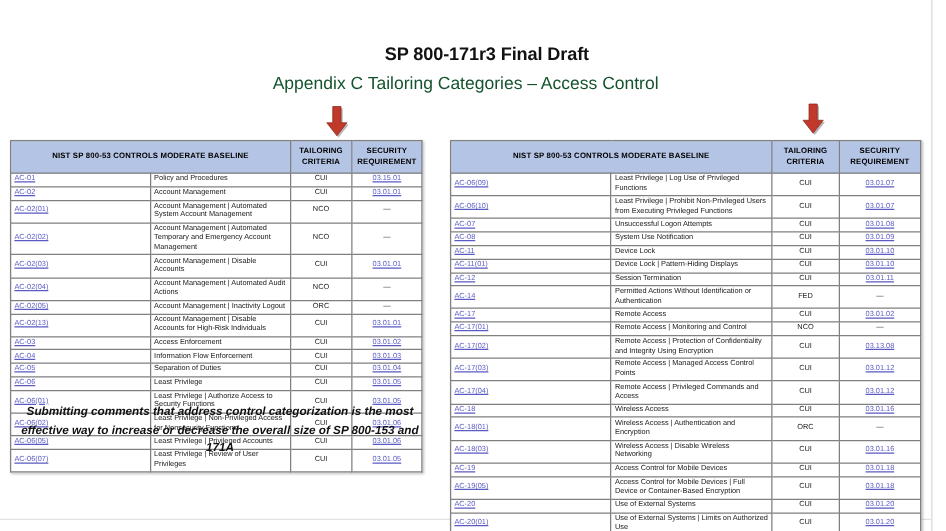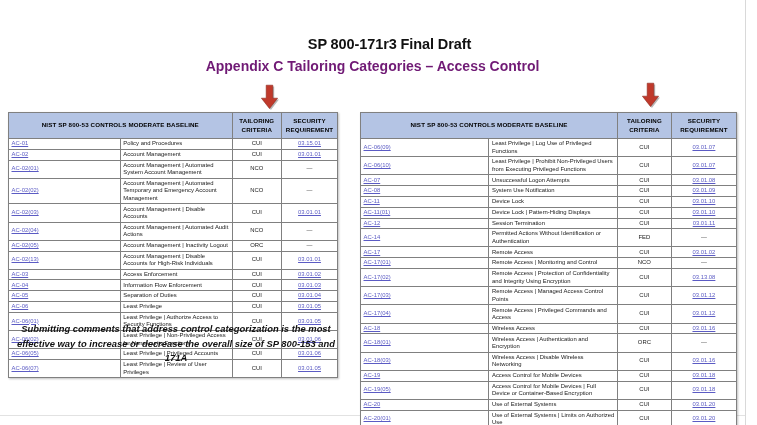--- a/index.html
+++ b/index.html
@@ -14,21 +14,21 @@
   .slide{position:absolute;left:0;top:0;width:757px;height:425px;background:#fff;}
   .edge-right{position:absolute;left:745px;top:0;width:1px;height:425px;background:#d9d9d9;}
   .edge-bottom{position:absolute;left:0;top:415px;width:745px;height:1px;background:#e2e2e2;}
 
   
   .title-block{position:absolute;left:0;top:36px;width:745px;text-align:center;}
   .title-main{
     font-size:14.5px;font-weight:bold;letter-spacing:-0.1px;color:#111;line-height:17px;padding-left:34px;
   }
   .title-sub{
-    font-size:14px;font-weight:bold;color:#701a75;line-height:20px;margin-top:3px;
+    font-size:14px;font-weight:normal;color:#14532d;line-height:20px;margin-top:3px;
   }
 
   
   .arrow{position:absolute;width:22px;height:30px;}
   .arrow svg{display:block;}
   #arrow-left{left:259px;top:82px;}
   #arrow-right{left:640px;top:80px;}
 
   
   .tbl-wrap{position:absolute;}

